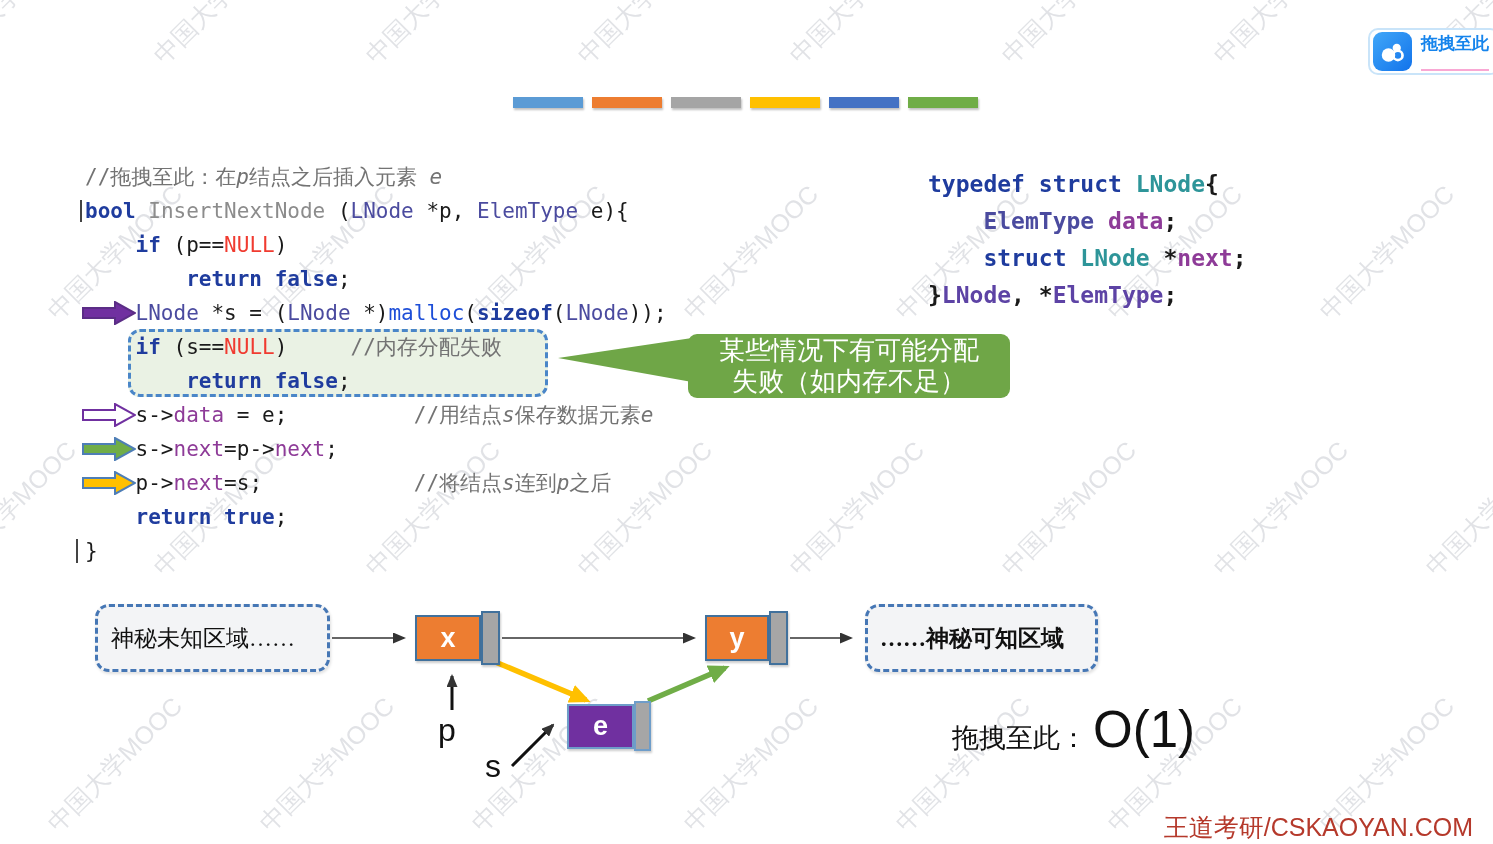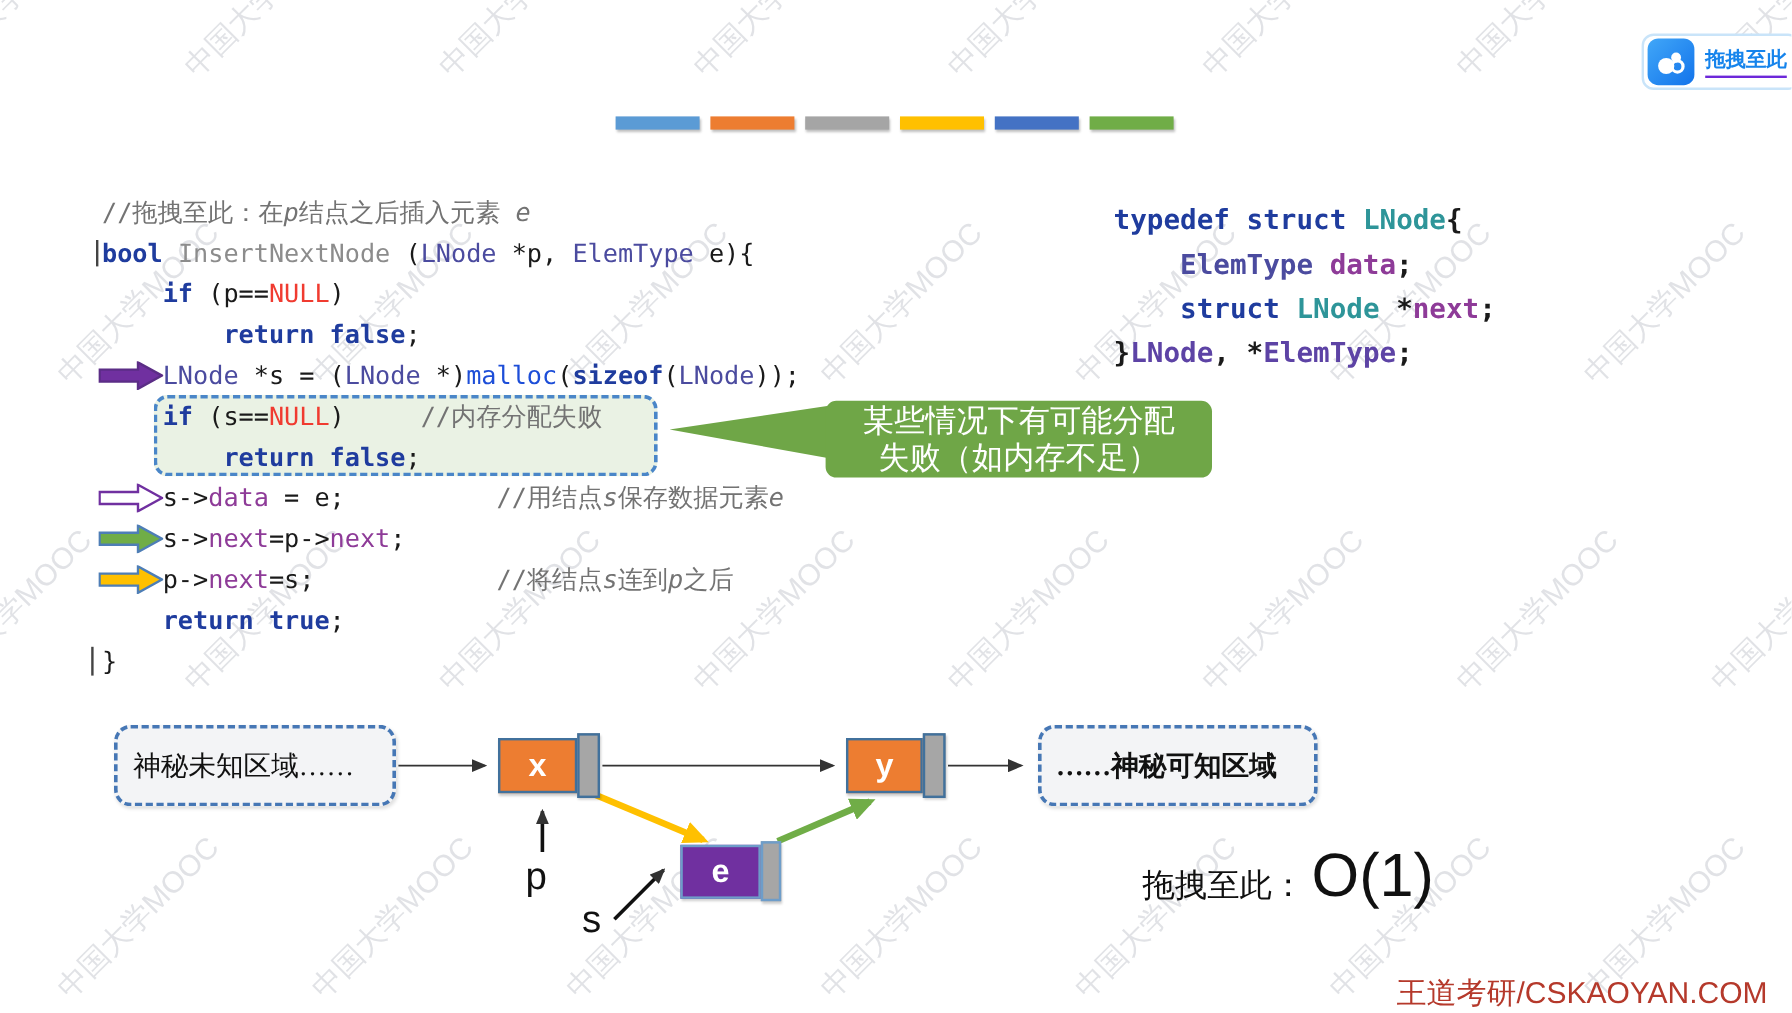--- a/index.html
+++ b/index.html
@@ -12,21 +12,21 @@
   #title{position:absolute;left:0;right:0;top:26px;text-align:center;font-family:"Liberation Serif",serif;
          font-weight:bold;font-size:41px;color:#4688C7;letter-spacing:3px;}
   #bars{position:absolute;left:513px;top:97px;display:flex;gap:9px;}
   .bar{width:70px;height:11px;box-shadow:1px 2px 2px rgba(0,0,0,.25);}
   
   #cloud-widget{position:absolute;left:1368px;top:28px;width:132px;height:47px;background:#fff;
      border:2px solid #C9E4F9;border-radius:10px;display:flex;align-items:center;box-sizing:border-box;}
   #cloud-icon{width:39px;height:39px;margin-left:3px;border-radius:9px;flex:0 0 auto;
      background:linear-gradient(135deg,#41A7F8,#1273EB);display:flex;align-items:center;justify-content:center;}
   #cloud-label{margin-left:9px;font-size:17px;font-weight:bold;color:#1684EC;white-space:nowrap;
-     border-bottom:2px solid #6d28d9;padding-bottom:2px;}
+     border-bottom:2px solid #f9a8d4;padding-bottom:14px;}
   
   .code{position:absolute;font-family:"DejaVu Sans Mono","Liberation Mono",monospace;font-size:21px;}
   #code-left{left:85px;top:160px;z-index:3;}
   #code-left .cl{height:34px;line-height:34px;white-space:pre;}
   #code-right{left:928px;top:166px;font-size:23px;font-weight:600;}
   #code-right .cl{height:37px;line-height:37px;white-space:pre;}
   .kw{color:#1F3C9E;font-weight:bold;}
   .ty{color:#4B4B9F;}
   .ty2{color:#5D43A5;}
   .teal{color:#2E9599;}

